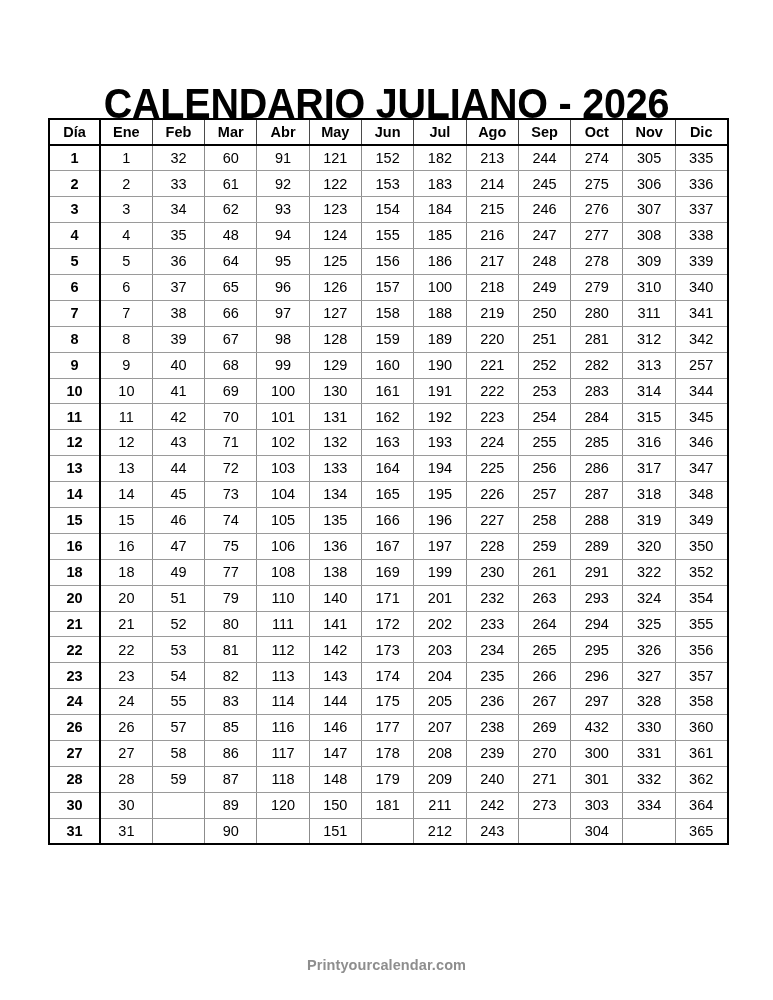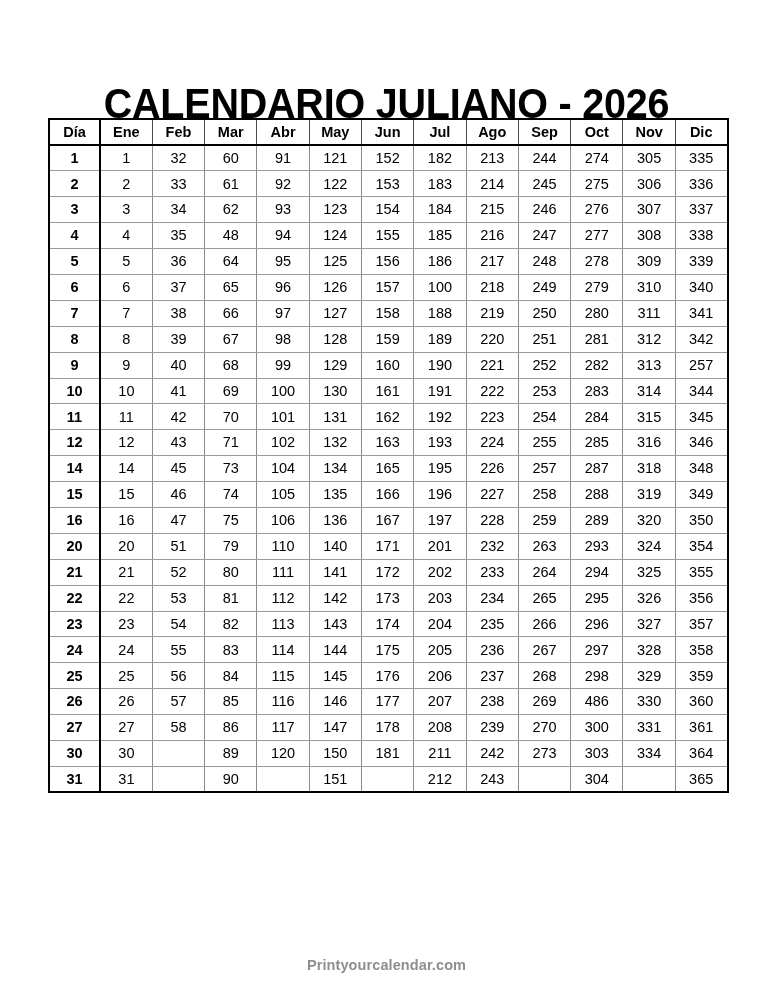--- a/index.html
+++ b/index.html
@@ -336,20 +336,35 @@
             <td>132</td>
             <td>163</td>
             <td>193</td>
             <td>224</td>
             <td>255</td>
             <td>285</td>
             <td>316</td>
             <td class="last-col">346</td>
           </tr>
           <tr>
+            <td class="dia">13</td>
+            <td>13</td>
+            <td>44</td>
+            <td>72</td>
+            <td>103</td>
+            <td>133</td>
+            <td>164</td>
+            <td>194</td>
+            <td>225</td>
+            <td>256</td>
+            <td>286</td>
+            <td>317</td>
+            <td class="last-col">347</td>
+          </tr>
+          <tr>
             <td class="dia">14</td>
             <td>14</td>
             <td>45</td>
             <td>73</td>
             <td>104</td>
             <td>134</td>
             <td>165</td>
             <td>195</td>
             <td>226</td>
             <td>257</td>
@@ -381,20 +396,35 @@
             <td>136</td>
             <td>167</td>
             <td>197</td>
             <td>228</td>
             <td>259</td>
             <td>289</td>
             <td>320</td>
             <td class="last-col">350</td>
           </tr>
           <tr>
+            <td class="dia">18</td>
+            <td>18</td>
+            <td>49</td>
+            <td>77</td>
+            <td>108</td>
+            <td>138</td>
+            <td>169</td>
+            <td>199</td>
+            <td>230</td>
+            <td>261</td>
+            <td>291</td>
+            <td>322</td>
+            <td class="last-col">352</td>
+          </tr>
+          <tr>
             <td class="dia">20</td>
             <td>20</td>
             <td>51</td>
             <td>79</td>
             <td>110</td>
             <td>140</td>
             <td>171</td>
             <td>201</td>
             <td>232</td>
             <td>263</td>
@@ -456,65 +486,65 @@
             <td>144</td>
             <td>175</td>
             <td>205</td>
             <td>236</td>
             <td>267</td>
             <td>297</td>
             <td>328</td>
             <td class="last-col">358</td>
           </tr>
           <tr>
-            <td class="dia">25</td>
-            <td>25</td>
-            <td>56</td>
-            <td>84</td>
-            <td>115</td>
-            <td>145</td>
-            <td>176</td>
-            <td>206</td>
-            <td>237</td>
-            <td>268</td>
-            <td>298</td>
-            <td>329</td>
-            <td class="last-col">359</td>
-          </tr>
-          <tr>
             <td class="dia">26</td>
             <td>26</td>
             <td>57</td>
             <td>85</td>
             <td>116</td>
             <td>146</td>
             <td>177</td>
             <td>207</td>
             <td>238</td>
             <td>269</td>
-            <td>486</td>
+            <td>432</td>
             <td>330</td>
             <td class="last-col">360</td>
           </tr>
           <tr>
             <td class="dia">27</td>
             <td>27</td>
             <td>58</td>
             <td>86</td>
             <td>117</td>
             <td>147</td>
             <td>178</td>
             <td>208</td>
             <td>239</td>
             <td>270</td>
             <td>300</td>
             <td>331</td>
             <td class="last-col">361</td>
           </tr>
           <tr>
+            <td class="dia">28</td>
+            <td>28</td>
+            <td>59</td>
+            <td>87</td>
+            <td>118</td>
+            <td>148</td>
+            <td>179</td>
+            <td>209</td>
+            <td>240</td>
+            <td>271</td>
+            <td>301</td>
+            <td>332</td>
+            <td class="last-col">362</td>
+          </tr>
+          <tr>
             <td class="dia">30</td>
             <td>30</td>
             <td></td>
             <td>89</td>
             <td>120</td>
             <td>150</td>
             <td>181</td>
             <td>211</td>
             <td>242</td>
             <td>273</td>

